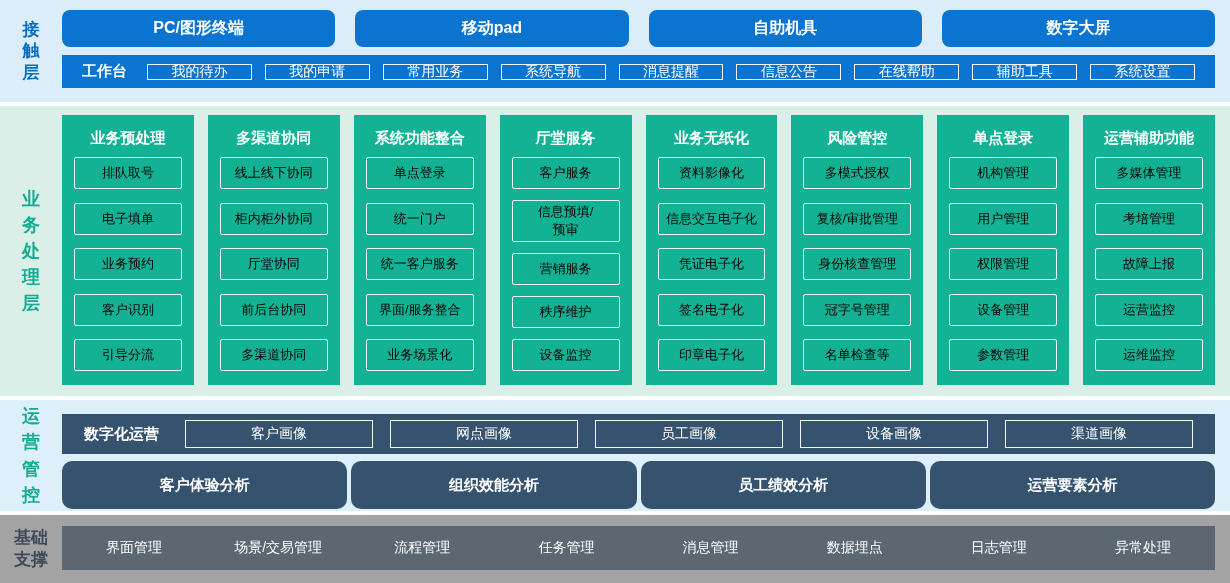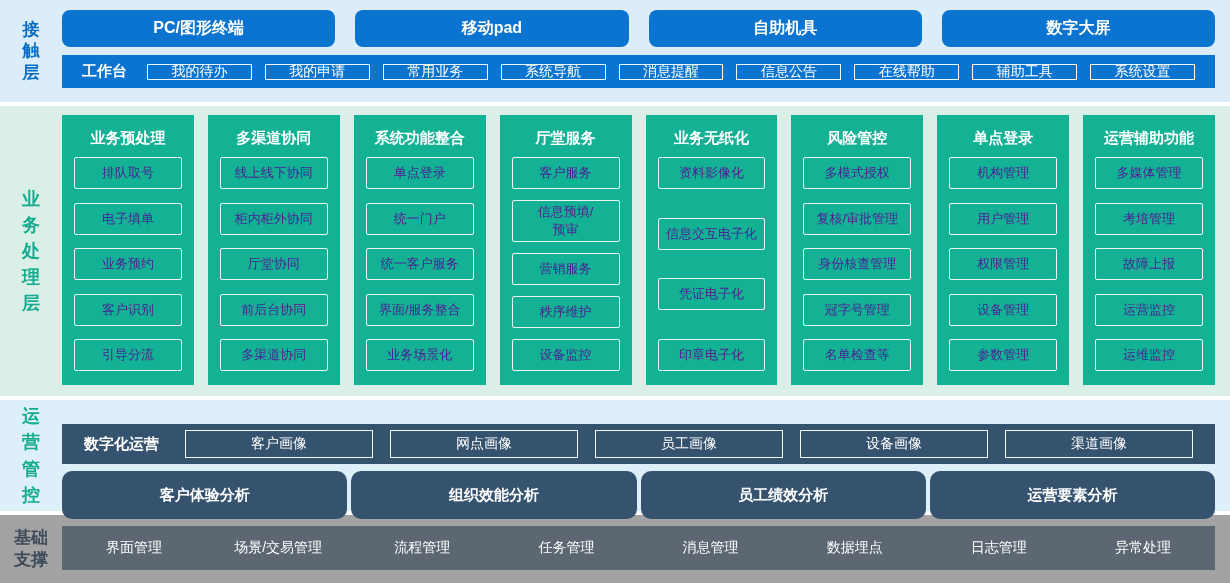--- a/index.html
+++ b/index.html
@@ -47,29 +47,29 @@
     padding: 8px 12px 14px 12px;
     display: flex; flex-direction: column;
   }
   .col-title {
     color: #fff; font-weight: bold; font-size: 15px; text-align: center;
     height: 30px; line-height: 30px; flex: 0 0 auto; white-space: nowrap;
   }
   .col-items { flex: 1; display: flex; flex-direction: column; justify-content: space-between; margin-top: 4px; }
   .col-item {
     border: 1px solid rgba(255,255,255,0.9); border-radius: 2px;
-    color: #4c1d95; font-size: 13px; min-height: 32px; padding: 2px 2px;
+    color: #000000; font-size: 13px; min-height: 32px; padding: 2px 2px;
     display: flex; align-items: center; justify-content: center;
     text-align: center; white-space: pre-line;
   }
 
   
   .strip3 { height: 111px; background: #ddf0fa; }
   .digital-bar {
-    margin-top: 24px; height: 40px; background: #35536f;
+    margin-top: 14px; height: 40px; background: #35536f;
     display: flex; align-items: center; padding: 0 22px;
   }
   .digital-label { color: #fff; font-weight: bold; font-size: 15px; margin-right: 26px; white-space: nowrap; }
   .digital-items { flex: 1; display: flex; gap: 17px; }
   .digital-item {
     flex: 1; height: 28px; border: 1px solid rgba(255,255,255,0.95);
     color: #fff; font-size: 14px;
     display: flex; align-items: center; justify-content: center; white-space: nowrap;
   }
   .analysis-row { display: flex; gap: 4px; margin-top: 7px; }
@@ -210,20 +210,21 @@
         <div class="col">
           <div class="col-title">业务无纸化</div>
           <div class="col-items">
 
               <div class="col-item">资料影像化</div>
 
               <div class="col-item">信息交互电子化</div>
 
               <div class="col-item">凭证电子化</div>
 
+              <div class="col-item">签名电子化</div>
 
               <div class="col-item">印章电子化</div>
             </div>
         </div>
 
         <div class="col">
           <div class="col-title">风险管控</div>
           <div class="col-items">
 
               <div class="col-item">多模式授权</div>

